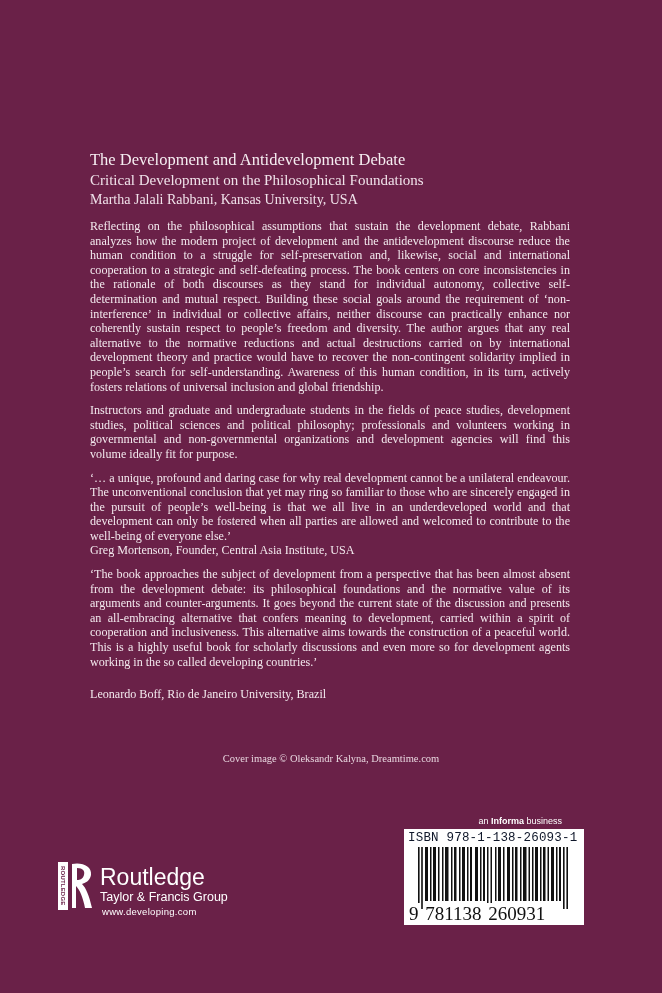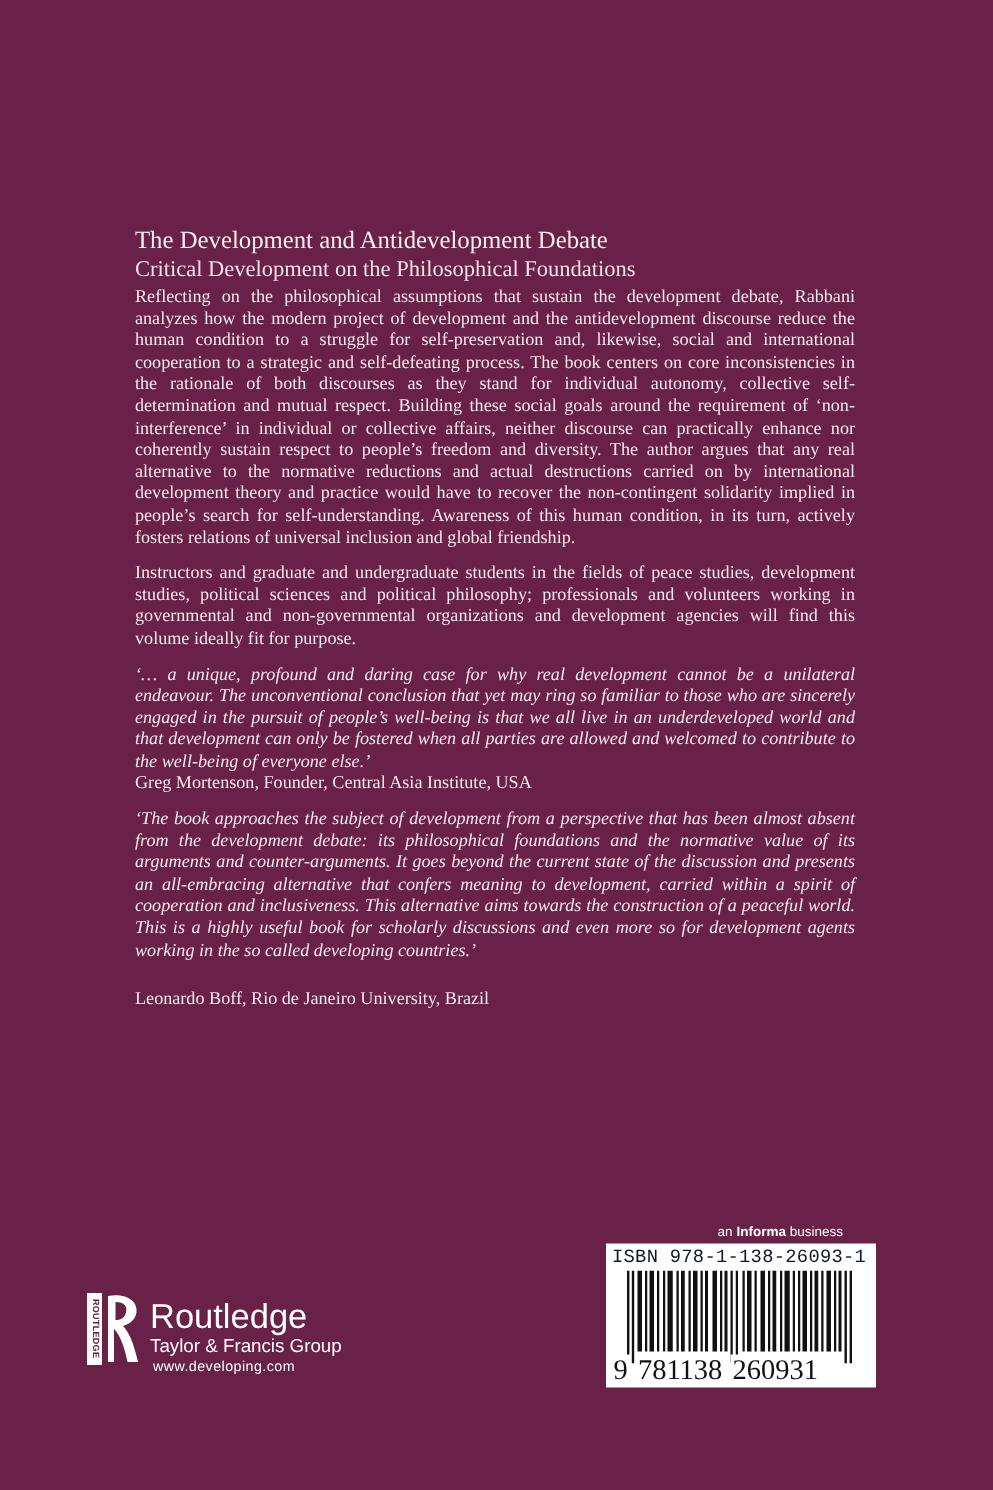--- a/index.html
+++ b/index.html
@@ -10,21 +10,21 @@
     font-family: "Liberation Serif", "DejaVu Serif", serif;
     position: relative;
     overflow: hidden;
   }
   .cover { position: absolute; left: 0; top: 0; width: 639px; height: 993px; }
   .content { position: absolute; left: 90px; top: 150px; width: 480px; }
   .title { font-size: 16.5px; line-height: 20px; margin: 0; font-weight: normal; color: #f6eef2; }
   .subtitle { font-size: 15px; line-height: 20px; margin: 0; color: #f0e2ea; }
   .author { font-size: 14px; line-height: 20px; margin: 0 0 9px 0; color: #f0e2ea; }
   .body-p { font-size: 12.1px; line-height: 14.6px; text-align: justify; margin: 0 0 9px 0; }
-  .quote { font-size: 12.1px; line-height: 14.6px; text-align: justify; margin: 0; font-style: italic; }
+  .quote { font-size: 12.1px; line-height: 14.6px; text-align: justify; margin: 0; }
   .attrib { font-size: 12.1px; line-height: 14.6px; text-align: left; margin: 0 0 9px 0; }
   .credit { position: absolute; left: 0; width: 662px; top: 753px; text-align: center; font-size: 10.5px; color: #e8d6df; }
   .informa { position: absolute; right: 77px; top: 816px; font-family: "Liberation Sans", "DejaVu Sans", sans-serif; font-size: 9px; color: #fff; }
   .informa b { font-weight: bold; }
   .barcode-box { position: absolute; left: 404px; top: 829px; width: 180px; height: 96px; background: #fff; }
   .isbn-text { position: absolute; left: 4px; top: 2px; font-family: "Liberation Mono", "DejaVu Sans Mono", monospace; font-size: 12.5px; color: #0f172a; letter-spacing: 0.2px; white-space: nowrap; }
   .bars { position: absolute; left: 14px; top: 18px; width: 150px; height: 62px; }
   .ean-text { position: absolute; left: 4px; top: 74px; font-family: Liberation Serif, serif; font-size: 19px; color: #111; white-space: nowrap; background: transparent; }
   .ean-text span { background: #fff; padding: 0 1px; }
   .logo { position: absolute; left: 58px; top: 862px; width: 190px; height: 60px; color: #fff; font-family: "Liberation Sans", "DejaVu Sans", sans-serif; }
@@ -35,31 +35,33 @@
   .logo-url { position: absolute; left: 44px; top: 44px; font-size: 9.5px; line-height: 12px; letter-spacing: 0.3px; }
 </style>
 </head>
 <body>
 
 <div class="cover">
 
   <div class="content">
     <h1 class="title">The Development and Antidevelopment Debate</h1>
     <div class="subtitle">Critical Development on the Philosophical Foundations</div>
+    <div class="author">Martha Jalali Rabbani, Kansas University, USA</div>
 
     <p class="body-p">Reflecting on the philosophical assumptions that sustain the development debate, Rabbani analyzes how the modern project of development and the antidevelopment discourse reduce the human condition to a struggle for self-preservation and, likewise, social and international cooperation to a strategic and self-defeating process. The book centers on core inconsistencies in the rationale of both discourses as they stand for individual autonomy, collective self-determination and mutual respect. Building these social goals around the requirement of ‘non-interference’ in individual or collective affairs, neither discourse can practically enhance nor coherently sustain respect to people’s freedom and diversity. The author argues that any real alternative to the normative reductions and actual destructions carried on by international development theory and practice would have to recover the non-contingent solidarity implied in people’s search for self-understanding. Awareness of this human condition, in its turn, actively fosters relations of universal inclusion and global friendship.</p>
     <p class="body-p">Instructors and graduate and undergraduate students in the fields of peace studies, development studies, political sciences and political philosophy; professionals and volunteers working in governmental and non-governmental organizations and development agencies will find this volume ideally fit for purpose.</p>
 
     <p class="quote">‘… a unique, profound and daring case for why real development cannot be a unilateral endeavour. The unconventional conclusion that yet may ring so familiar to those who are sincerely engaged in the pursuit of people’s well-being is that we all live in an underdeveloped world and that development can only be fostered when all parties are allowed and welcomed to contribute to the well-being of everyone else.’</p>
     <p class="attrib">Greg Mortenson, Founder, Central Asia Institute, USA</p>
 
     <p class="quote">‘The book approaches the subject of development from a perspective that has been almost absent from the development debate: its philosophical foundations and the normative value of its arguments and counter-arguments. It goes beyond the current state of the discussion and presents an all-embracing alternative that confers meaning to development, carried within a spirit of cooperation and inclusiveness. This alternative aims towards the construction of a peaceful world. This is a highly useful book for scholarly discussions and even more so for development agents working in the so called developing countries.’</p>
     <p class="attrib" style="margin-top:18px">Leonardo Boff, Rio de Janeiro University, Brazil</p>
   </div>
 
+  <div class="credit">Cover image © Oleksandr Kalyna, Dreamtime.com</div>
 
   <div class="informa">
     <span>an</span>
     <b>Informa</b>
     <span>business</span>
   </div>
 
   <div class="barcode-box">
     <div class="isbn-text">ISBN 978-1-138-26093-1</div>
     <svg class="bars" viewBox="0 0 150 62" preserveAspectRatio="none">

